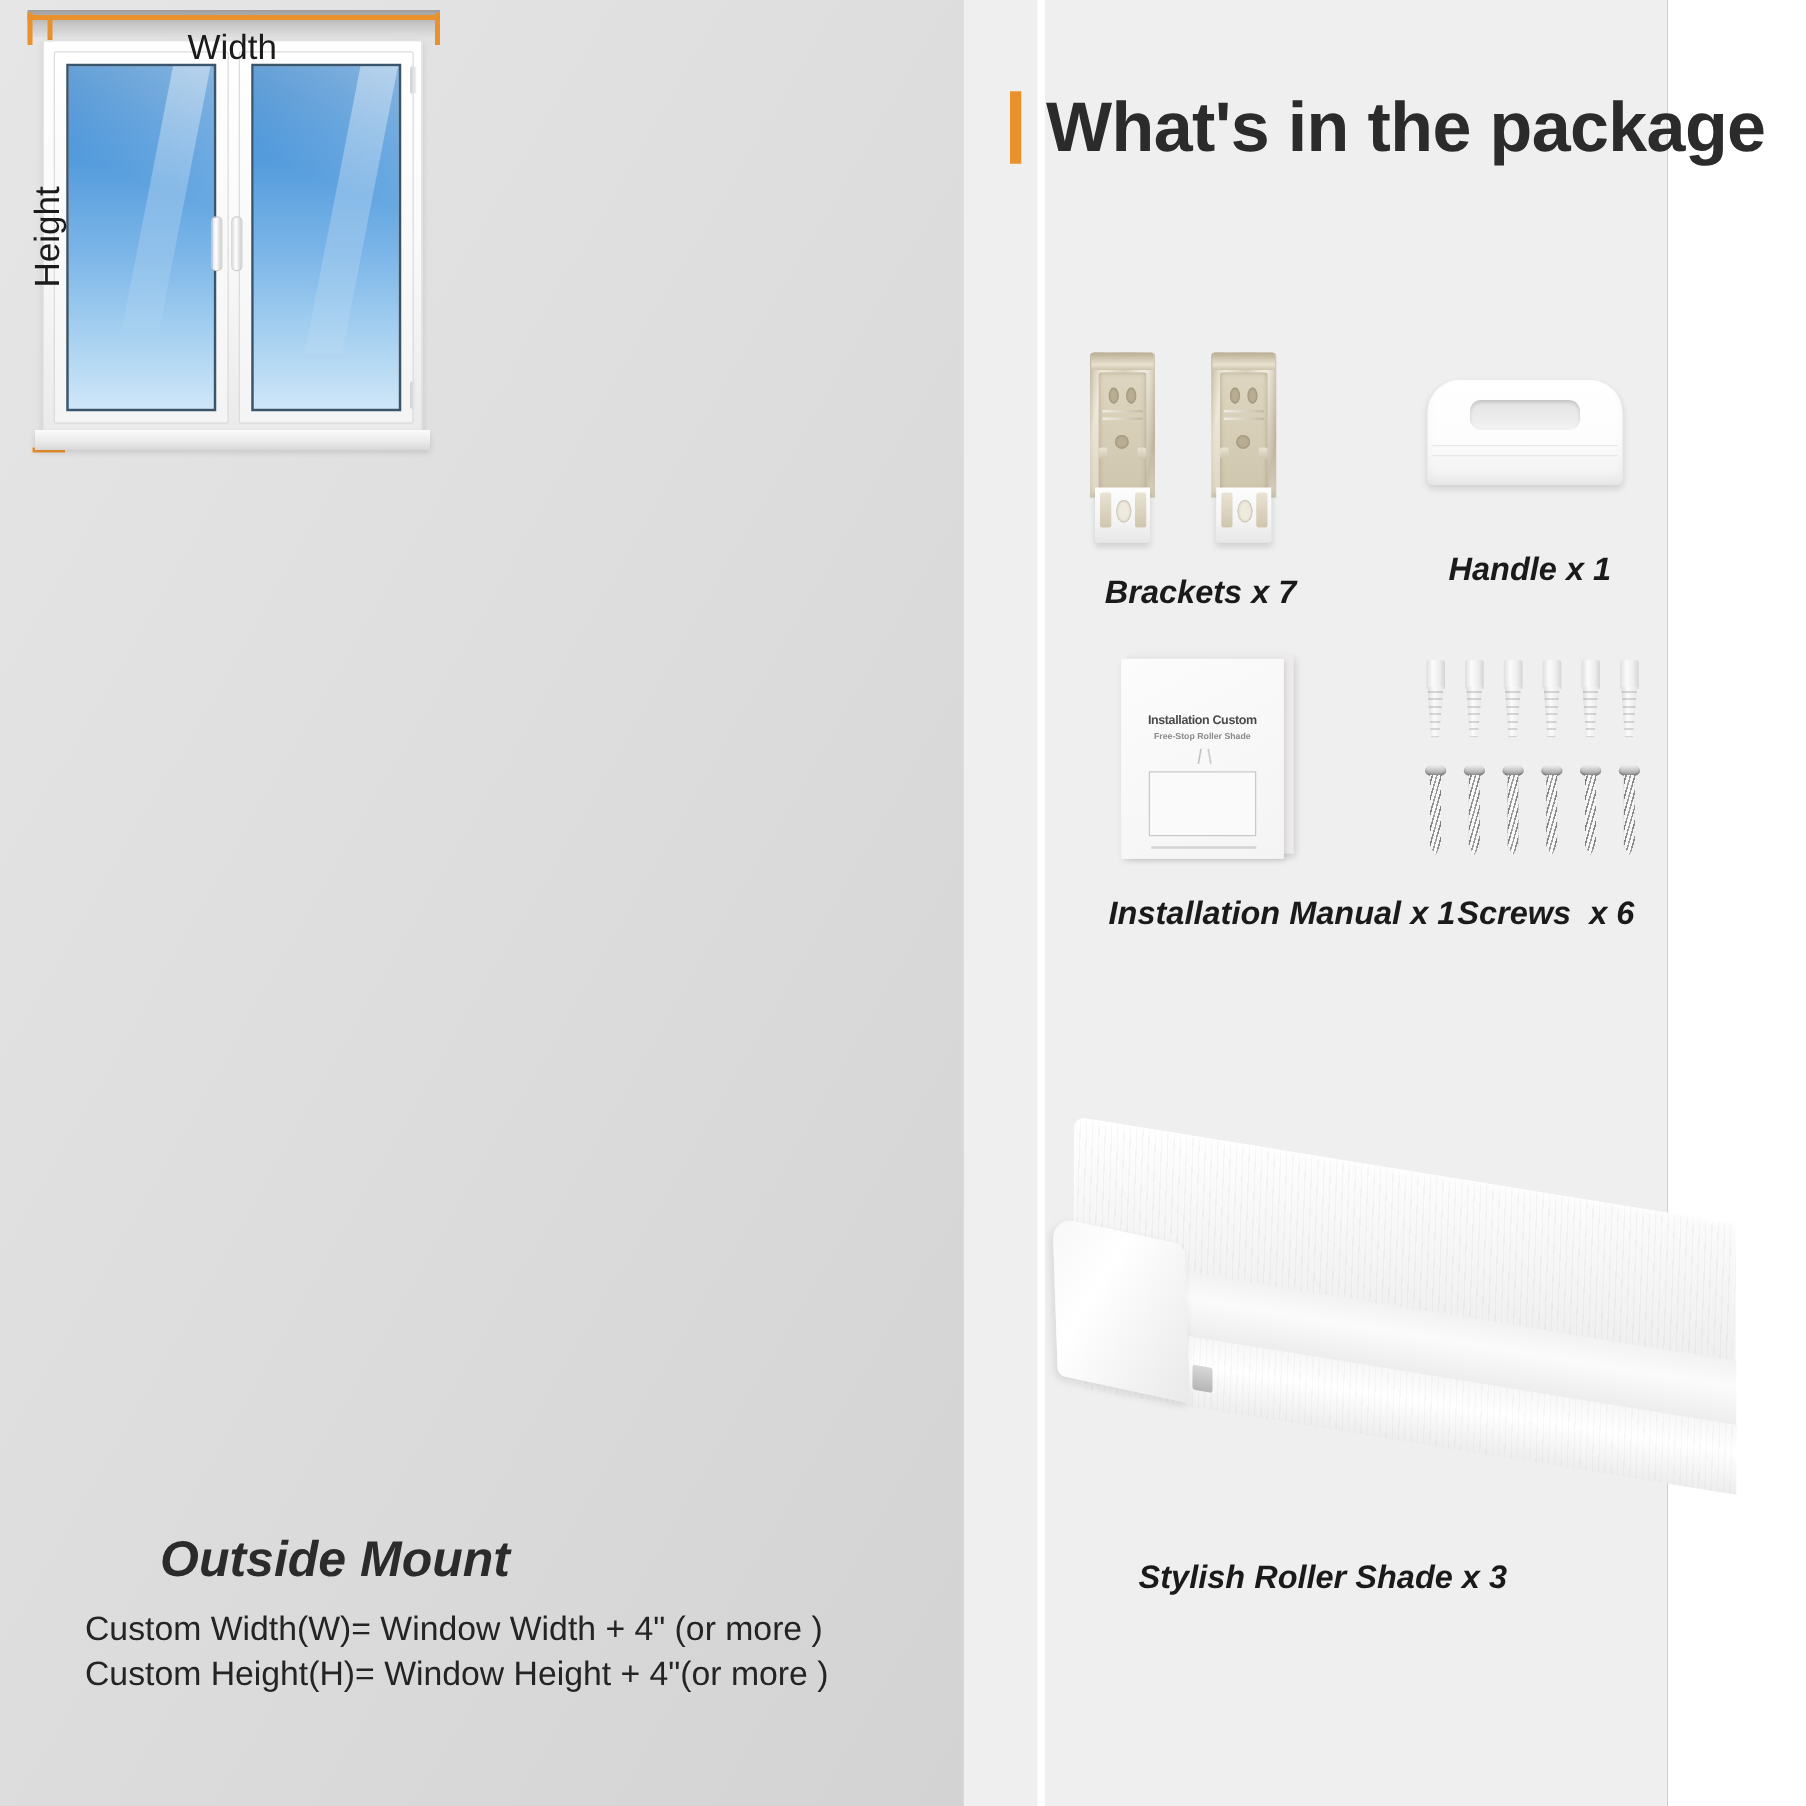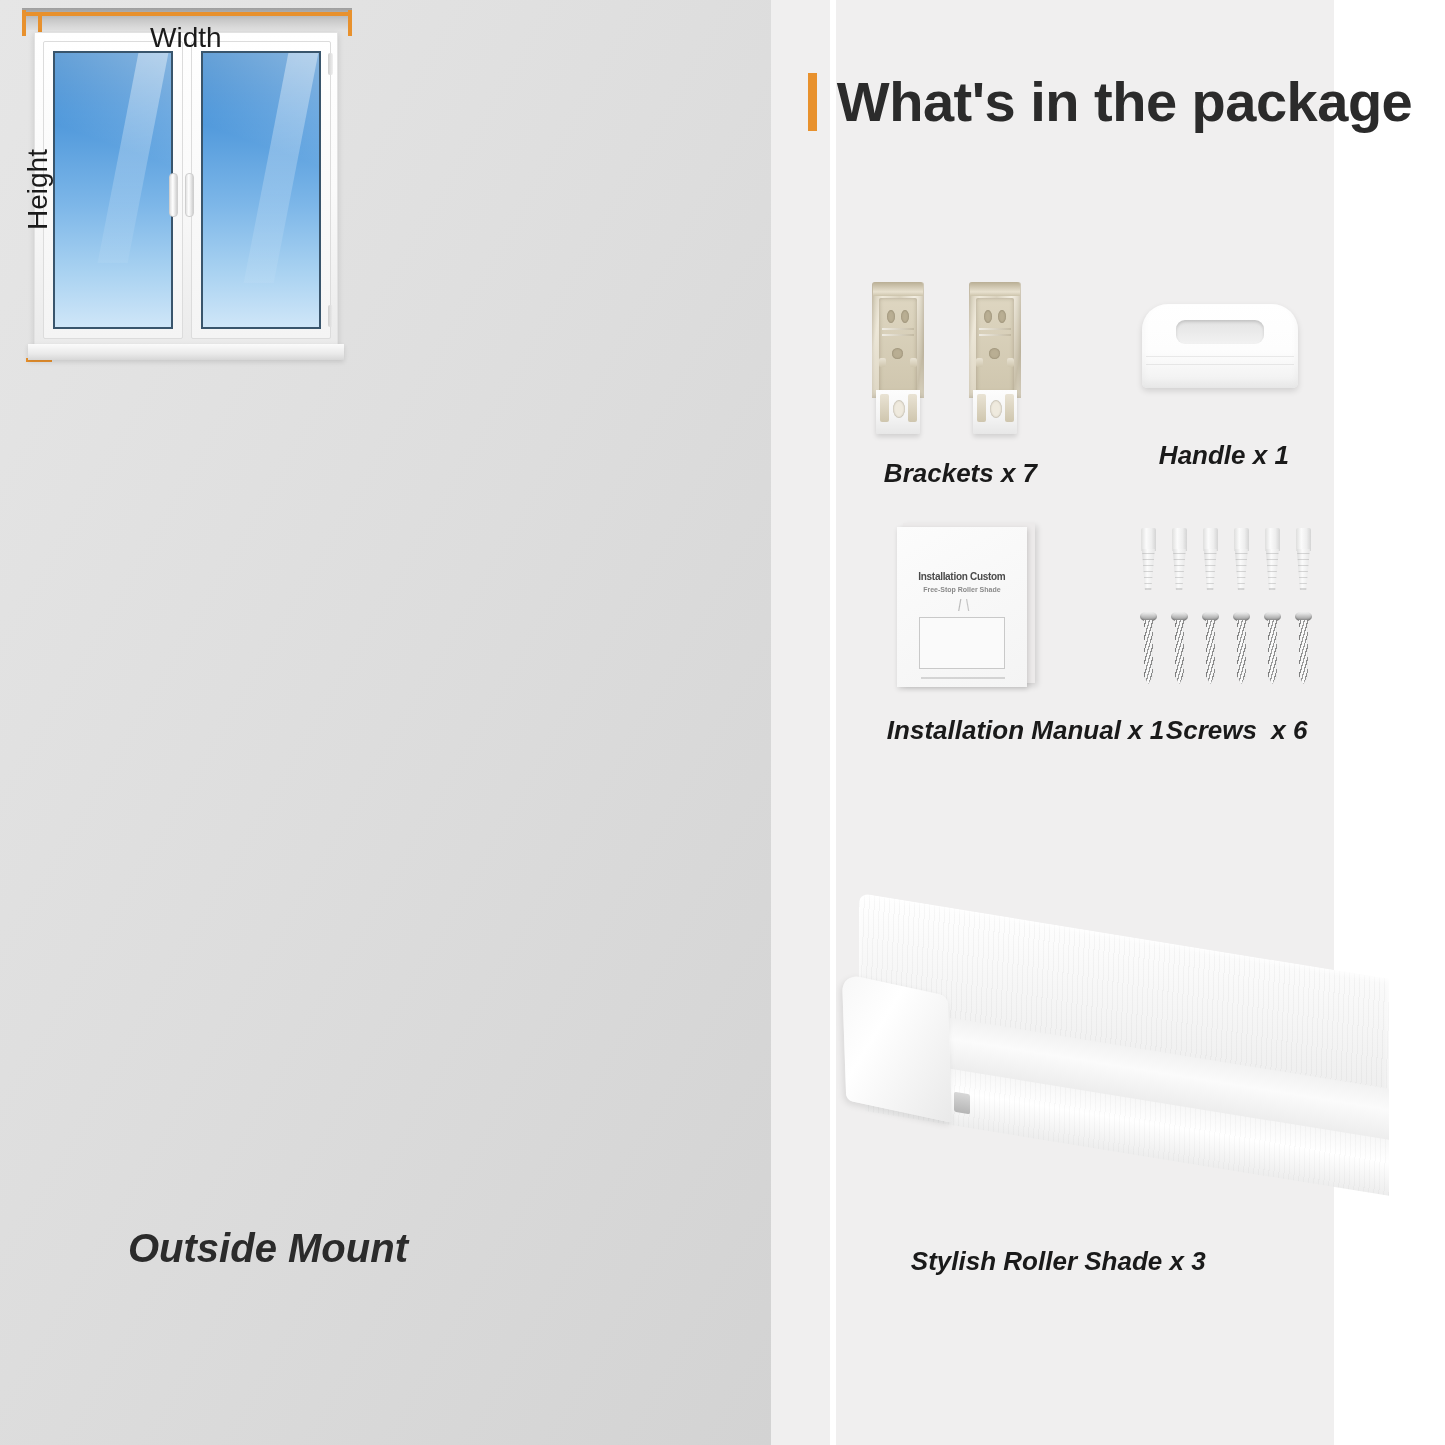--- a/index.html
+++ b/index.html
@@ -649,20 +649,24 @@
       </div>
 
       <div class="wd-sill" style="left:28px; top:344px; width:316px; height:16px;"></div>
 
       <span class="wd-label" style="left:150px; top:22px;">Width</span>
       <span class="wd-label vertical" style="left:22px; top:230px;">Height</span>
     </div>
 
     <span class="mount-title" id="outside-mount-title">Outside Mount</span>
 
+    <div class="spec-list" id="outside-specs">
+      <div>Custom Width(W)= Window Width + 4" (or more )</div>
+      <div>Custom Height(H)= Window Height + 4"(or more )</div>
+    </div>
   </div>
 
   <div class="panel-divider"></div>
 
   <div class="panel-right">
 
     <div class="heading" id="heading-right" style="left:37px;">
       <span class="accent-bar"></span>
       <span class="heading-text">What's in the package</span>
     </div>

